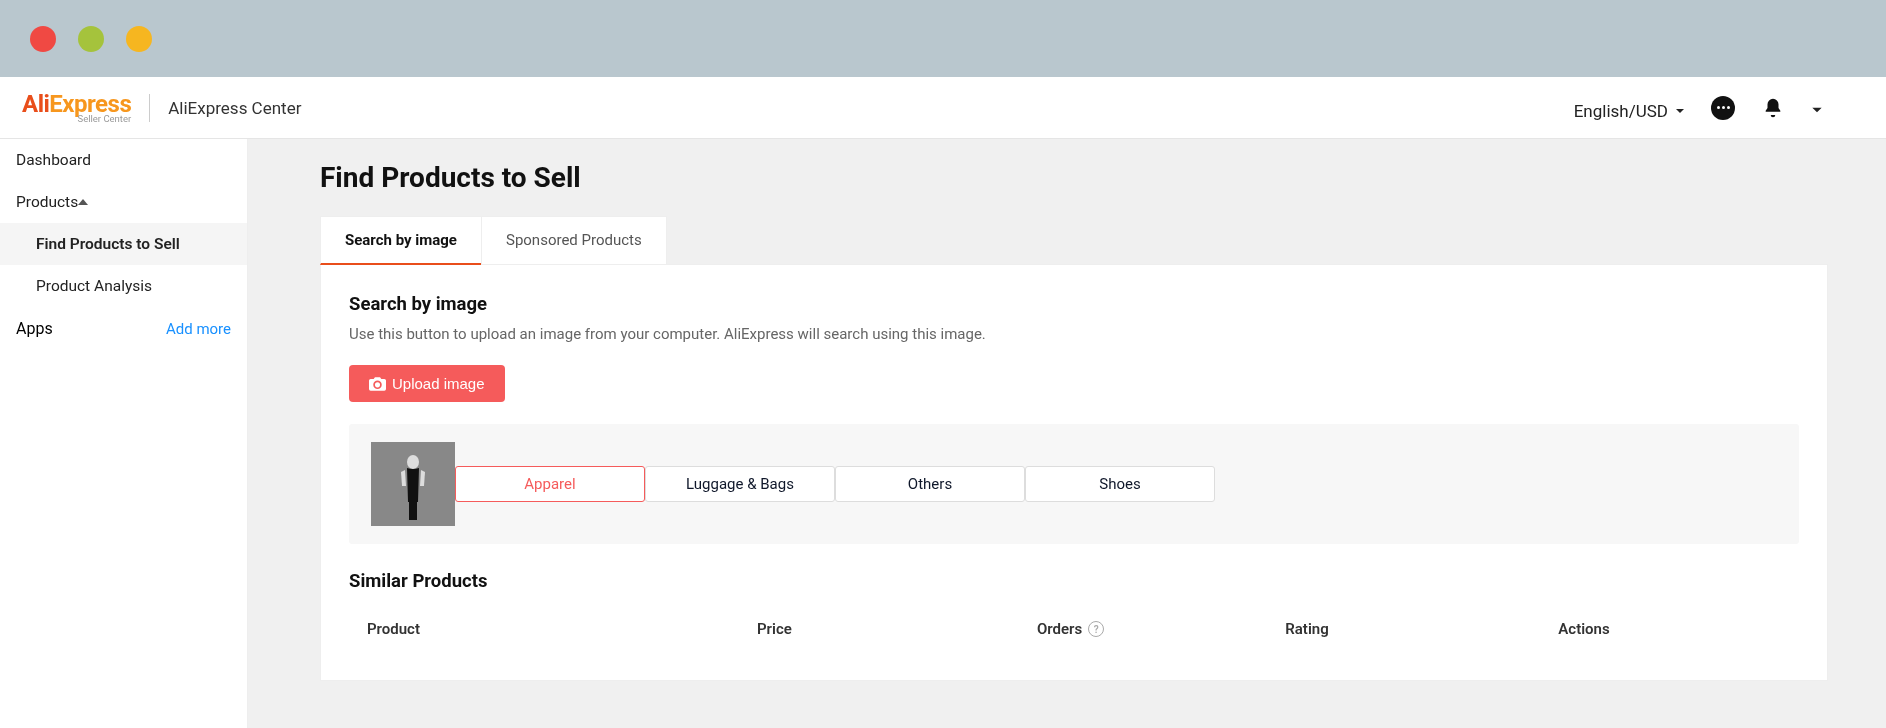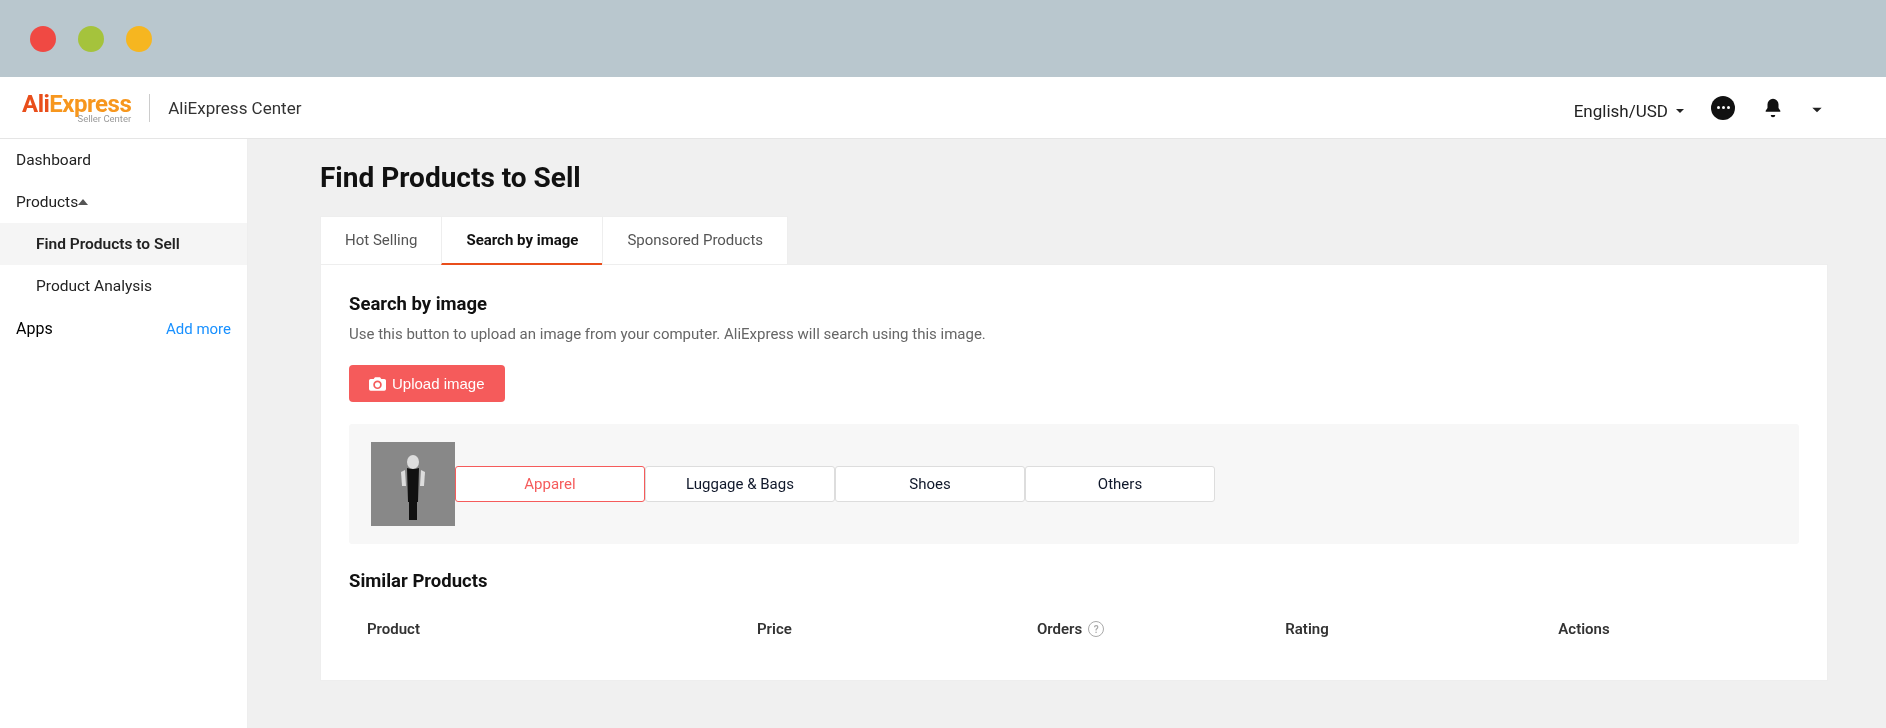--- a/index.html
+++ b/index.html
@@ -144,21 +144,20 @@
     <div class="sidebar-apps">
       <span>Apps</span>
       <span class="add-more">Add more</span>
     </div>
   </div>
 
   <div class="main">
     <h1 class="page-title">Find Products to Sell</h1>
 
     <div class="tabs">
-      <div class="tab">Hot Selling</div>
       <div class="tab active">Search by image</div>
       <div class="tab">Sponsored Products</div>
     </div>
 
     <div class="panel">
       <div class="panel-title">Search by image</div>
       <div class="panel-desc">Use this button to upload an image from your computer. AliExpress will search using this image.</div>
       <button class="upload-btn">
         <svg class="camera-icon" viewBox="0 0 20 16" fill="#fff">
             <path d="M7 0l-1.5 2H2a2 2 0 0 0-2 2v10a2 2 0 0 0 2 2h16a2 2 0 0 0 2-2V4a2 2 0 0 0-2-2h-3.5L13 0H7zm3 4a5 5 0 1 1 0 10 5 5 0 0 1 0-10zm0 2a3 3 0 1 0 0 6 3 3 0 0 0 0-6z"></path>
@@ -172,22 +171,22 @@
               <rect width="84" height="84" fill="#888"></rect>
               <ellipse cx="42" cy="20" rx="6" ry="7" fill="#ddd"></ellipse>
               <path d="M36 26 Q42 28 48 26 L47 60 L37 60 Z" fill="#111"></path>
               <rect x="38" y="60" width="8" height="18" fill="#111"></rect>
               <path d="M30 30 L34 28 L35 44 L31 44 Z" fill="#ddd"></path>
               <path d="M50 28 L54 30 L53 44 L49 44 Z" fill="#ddd"></path>
             </svg>
         </div>
         <div class="cat-btn selected">Apparel</div>
         <div class="cat-btn">Luggage &amp; Bags</div>
+        <div class="cat-btn">Others</div>
         <div class="cat-btn">Shoes</div>
-        <div class="cat-btn">Others</div>
       </div>
 
       <div class="similar-title">Similar Products</div>
       <div class="table-head">
         <div class="th-product">Product</div>
         <div class="th-price">Price</div>
         <div class="th-orders">
           <span>Orders</span>
           <span class="help-circle">?</span>
         </div>

